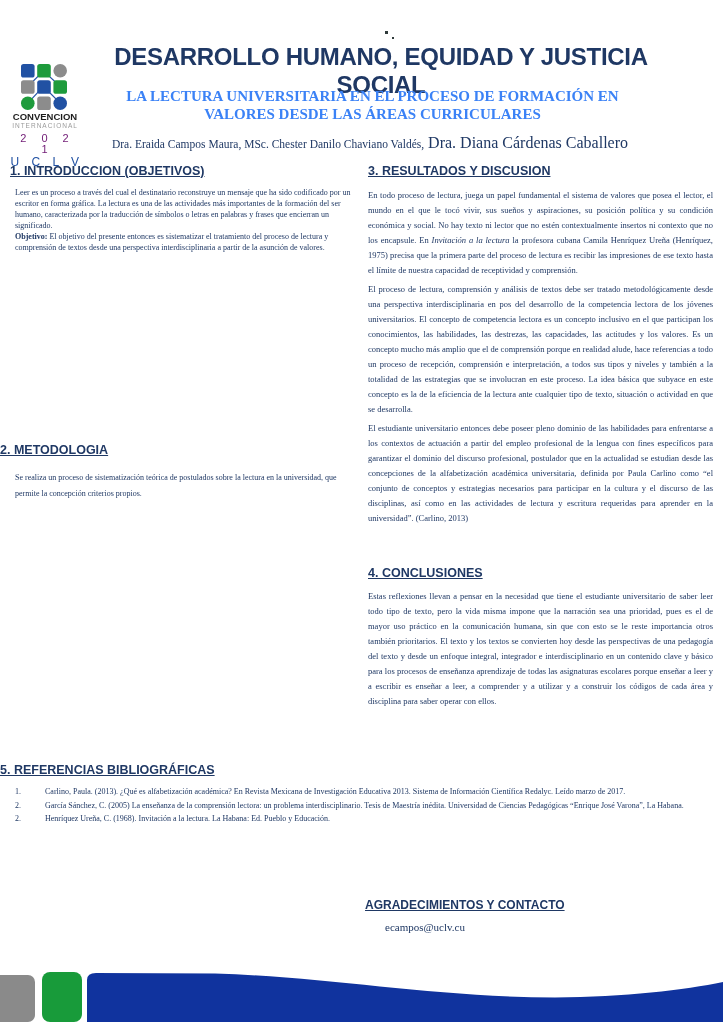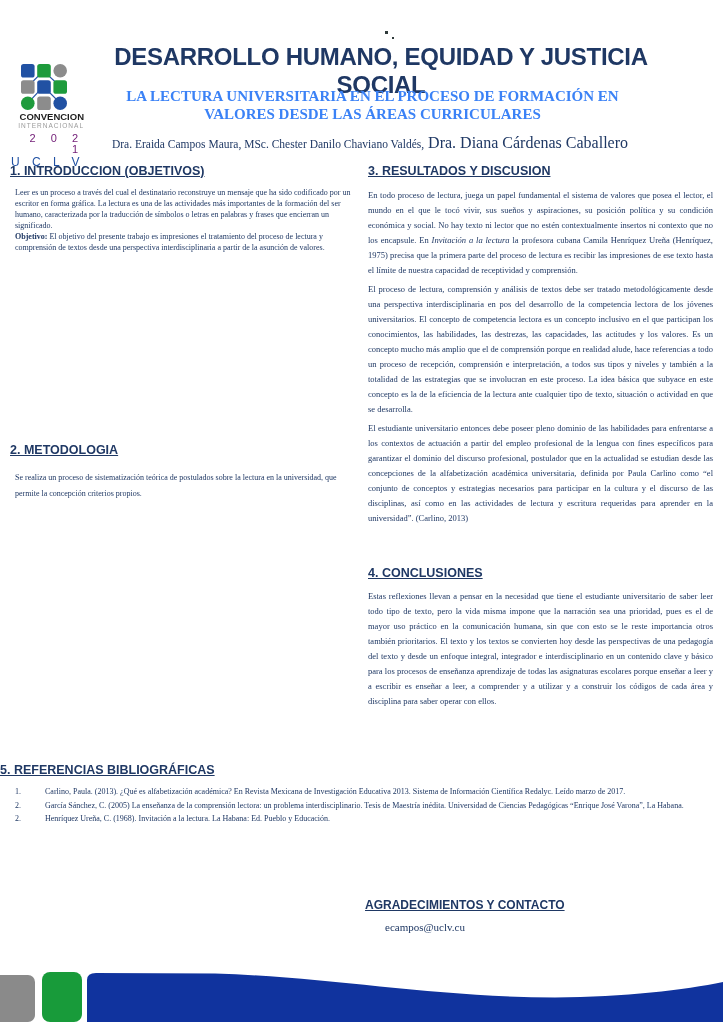--- a/index.html
+++ b/index.html
@@ -3,21 +3,21 @@
 <meta charset="utf-8">
 <style>
   html,body{margin:0;padding:0;background:#e8e8e8;}
   .poster{
     position:relative;width:723px;height:1024px;margin:0 auto;
     background:#ffffff;overflow:hidden;
     font-family:"Liberation Serif", serif;color:#1F3864;
   }
   
   .logo{position:absolute;left:21px;top:64px;width:46px;height:46px;}
-  .logo-text{position:absolute;left:6px;top:112px;width:78px;text-align:right;line-height:1;}
+  .logo-text{position:absolute;left:6px;top:112px;width:78px;text-align:center;line-height:1;}
   .logo-line1{font-family:"Liberation Sans",sans-serif;font-weight:bold;font-size:9.5px;color:#1c1c1c;letter-spacing:0px;}
   .logo-line2{font-family:"Liberation Sans",sans-serif;font-size:6.5px;color:#9b9b9b;letter-spacing:1px;margin-top:1px;}
   .logo-line3{font-family:"Liberation Sans",sans-serif;font-size:11px;color:#701a75;letter-spacing:6px;margin-top:4px;margin-left:5px;}
   .logo-line4{font-family:"Liberation Sans",sans-serif;font-size:12px;color:#2151A3;letter-spacing:4.5px;margin-top:1px;margin-left:4px;}
   .page-title{
     position:absolute;left:71px;top:43px;width:620px;text-align:center;
     font-family:"Liberation Sans",sans-serif;font-weight:bold;font-size:24px;
     letter-spacing:-0.3px;color:#1F3864;
   }
   .subtitle{
@@ -91,24 +91,24 @@
     <div class="logo-line4">U C L V</div>
   </div>
 
   <div class="page-title">DESARROLLO HUMANO, EQUIDAD Y JUSTICIA SOCIAL</div>
   <div class="subtitle">LA LECTURA UNIVERSITARIA EN EL PROCESO DE FORMACIÓN EN VALORES DESDE LAS ÁREAS CURRICULARES</div>
   <div class="authors"><span>Dra. Eraida Campos Maura, MSc. Chester Danilo Chaviano Valdés,</span><span class="small"> Dra. Diana Cárdenas Caballero</span></div>
 
   <div class="sec-head" style="left:10px;top:164px;width:345px;">1. INTRODUCCION (OBJETIVOS)</div>
   <div class="body-left" style="top:187px;">
     <p>Leer es un proceso a través del cual el destinatario reconstruye un mensaje que ha sido codificado por un escritor en forma gráfica. La lectura es una de las actividades más importantes de la formación del ser humano, caracterizada por la traducción de símbolos o letras en palabras y frases que encierran un significado.</p>
-    <p><b>Objetivo:</b><span> El objetivo del presente trabajo es impresiones el tratamiento del proceso de lectura y comprensión de textos desde una perspectiva interdisciplinaria a partir de la asunción de valores.</span></p>
+    <p><b>Objetivo:</b><span> El objetivo del presente entonces es sistematizar el tratamiento del proceso de lectura y comprensión de textos desde una perspectiva interdisciplinaria a partir de la asunción de valores.</span></p>
   </div>
 
-  <div class="sec-head" style="left:10px;top:443px;width:345px;">2. METODOLOGIA</div>
+  <div class="sec-head" style="left:0;top:443px;width:345px;">2. METODOLOGIA</div>
   <div class="body-left" style="top:470px;line-height:15.5px;">
     <p>Se realiza un proceso de sistematización teórica de postulados sobre la lectura en la universidad, que permite la concepción criterios propios.</p>
   </div>
 
   <div class="sec-head" style="left:368px;top:164px;width:345px;">3. RESULTADOS Y DISCUSION</div>
   <div class="body-right" style="top:188px;">
     <p><span>En todo proceso de lectura, juega un papel fundamental el sistema de valores que posea el lector, el mundo en el que le tocó vivir, sus sueños y aspiraciones, su posición política y su condición económica y social. No hay texto ni lector que no estén contextualmente insertos ni contexto que no los encapsule. En </span><i>Invitación a la lectura</i><span> la profesora cubana Camila Henríquez Ureña (Henríquez, 1975) precisa que la primera parte del proceso de lectura es recibir las impresiones de ese texto hasta el límite de nuestra capacidad de receptividad y comprensión.</span></p>
     <p>El proceso de lectura, comprensión y análisis de textos debe ser tratado metodológicamente desde una perspectiva interdisciplinaria en pos del desarrollo de la competencia lectora de los jóvenes universitarios. El concepto de competencia lectora es un concepto inclusivo en el que participan los conocimientos, las habilidades, las destrezas, las capacidades, las actitudes y los valores. Es un concepto mucho más amplio que el de comprensión porque en realidad alude, hace referencias a todo un proceso de recepción, comprensión e interpretación, a todos sus tipos y niveles y también a la totalidad de las estrategias que se involucran en este proceso. La idea básica que subyace en este concepto es la de la eficiencia de la lectura ante cualquier tipo de texto, situación o actividad en que se desarrolla.</p>
     <p>El estudiante universitario entonces debe poseer pleno dominio de las habilidades para enfrentarse a los contextos de actuación a partir del empleo profesional de la lengua con fines específicos para garantizar el dominio del discurso profesional, postulador que en la actualidad se estudian desde las concepciones de la alfabetización académica universitaria, definida por Paula Carlino como “el conjunto de conceptos y estrategias necesarios para participar en la cultura y el discurso de las disciplinas, así como en las actividades de lectura y escritura requeridas para aprender en la universidad”. (Carlino, 2013)</p>
   </div>

